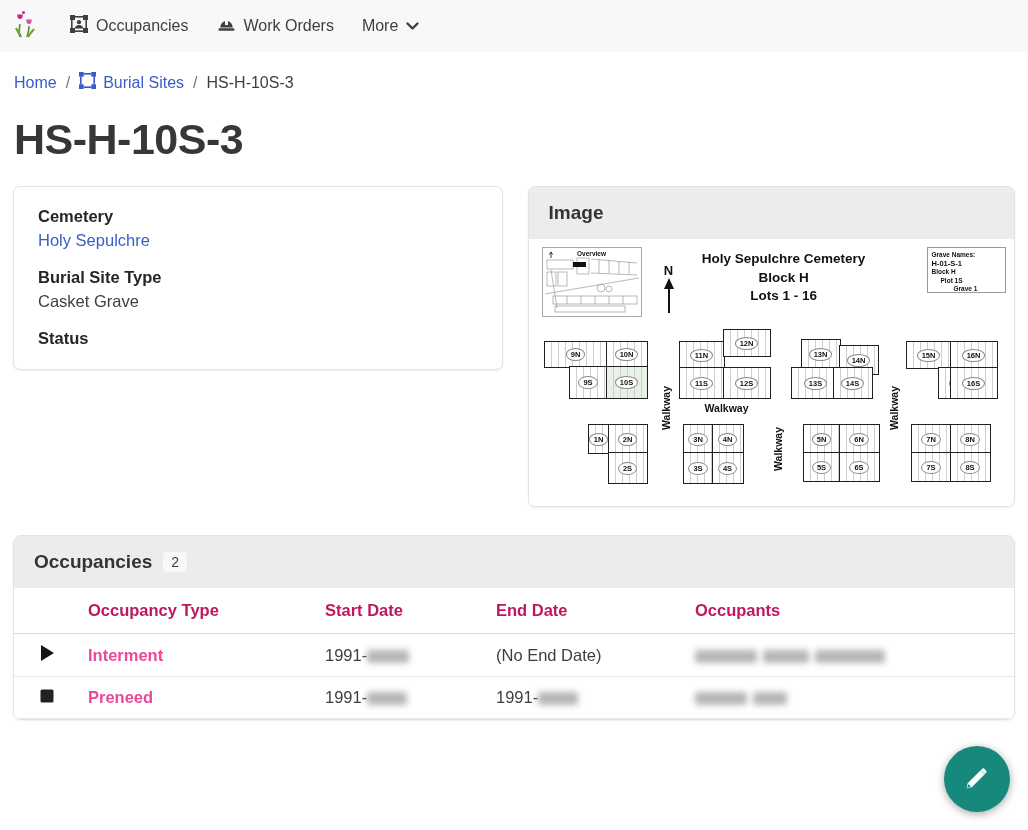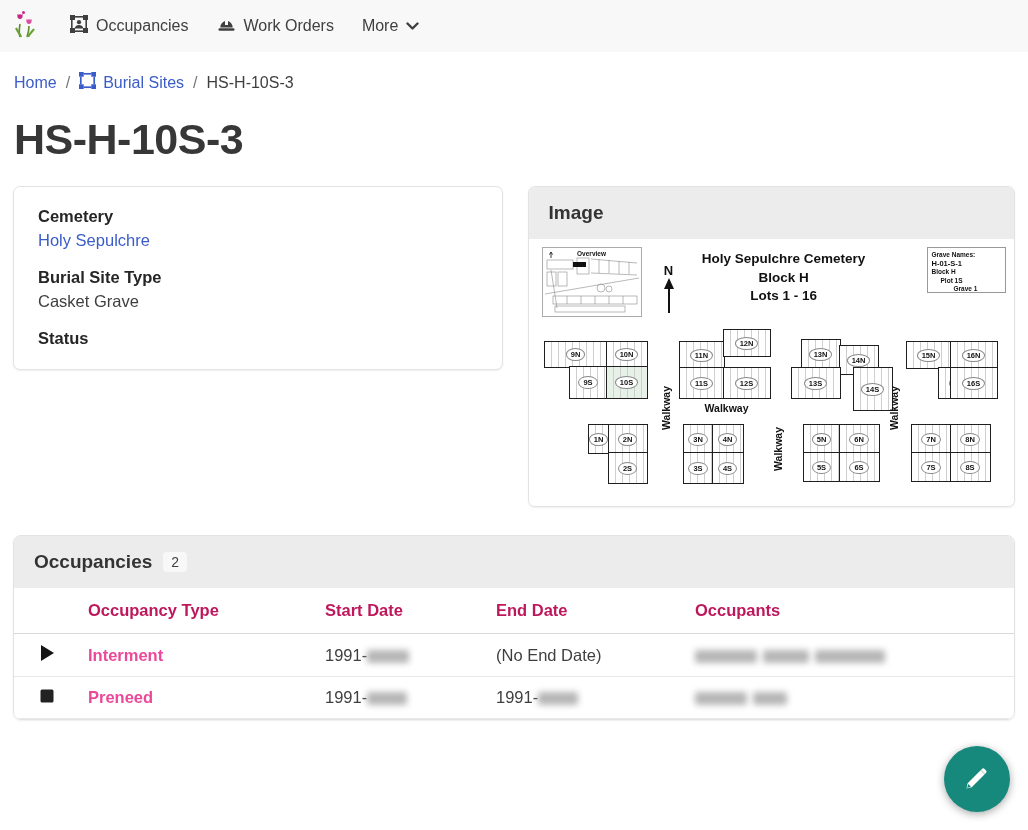--- a/index.html
+++ b/index.html
@@ -269,21 +269,21 @@
             </div>
             <div class="lot" style="left: 260px; top: 98px; width: 40px; height: 30px;">
               <span class="lot-label">13N</span>
             </div>
             <div class="lot" style="left: 298px; top: 104px; width: 40px; height: 30px;">
               <span class="lot-label">14N</span>
             </div>
             <div class="lot" style="left: 250px; top: 126px; width: 50px; height: 32px;">
               <span class="lot-label">13S</span>
             </div>
-            <div class="lot" style="left: 312px; top: 126px; width: 40px; height: 44px;">
+            <div class="lot" style="left: 292px; top: 126px; width: 40px; height: 32px;">
               <span class="lot-label">14S</span>
             </div>
             <div class="lot" style="left: 365px; top: 100px; width: 46px; height: 28px;">
               <span class="lot-label">15N</span>
             </div>
             <div class="lot" style="left: 409px; top: 100px; width: 48px; height: 28px;">
               <span class="lot-label">16N</span>
             </div>
             <div class="lot" style="left: 365px; top: 126px; width: 46px; height: 32px; margin-left: 32px;">
               <span class="lot-label">15S</span>

